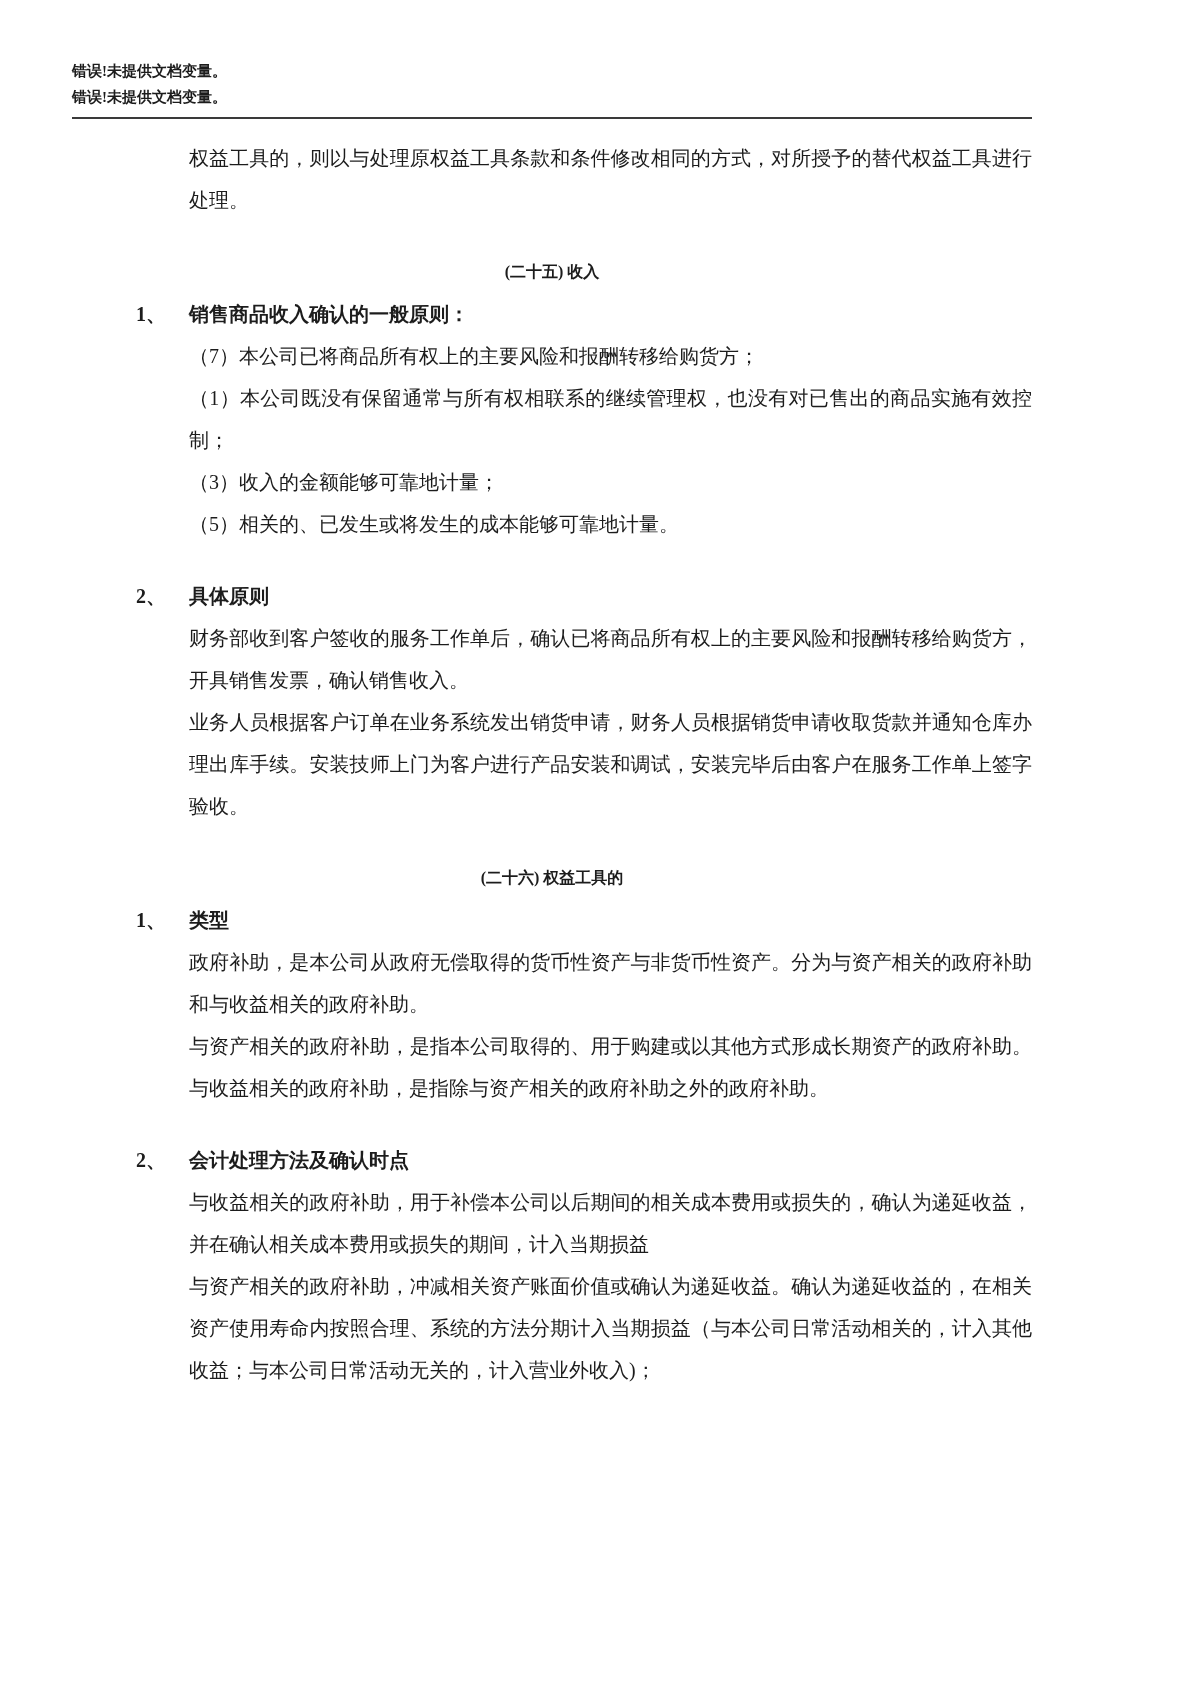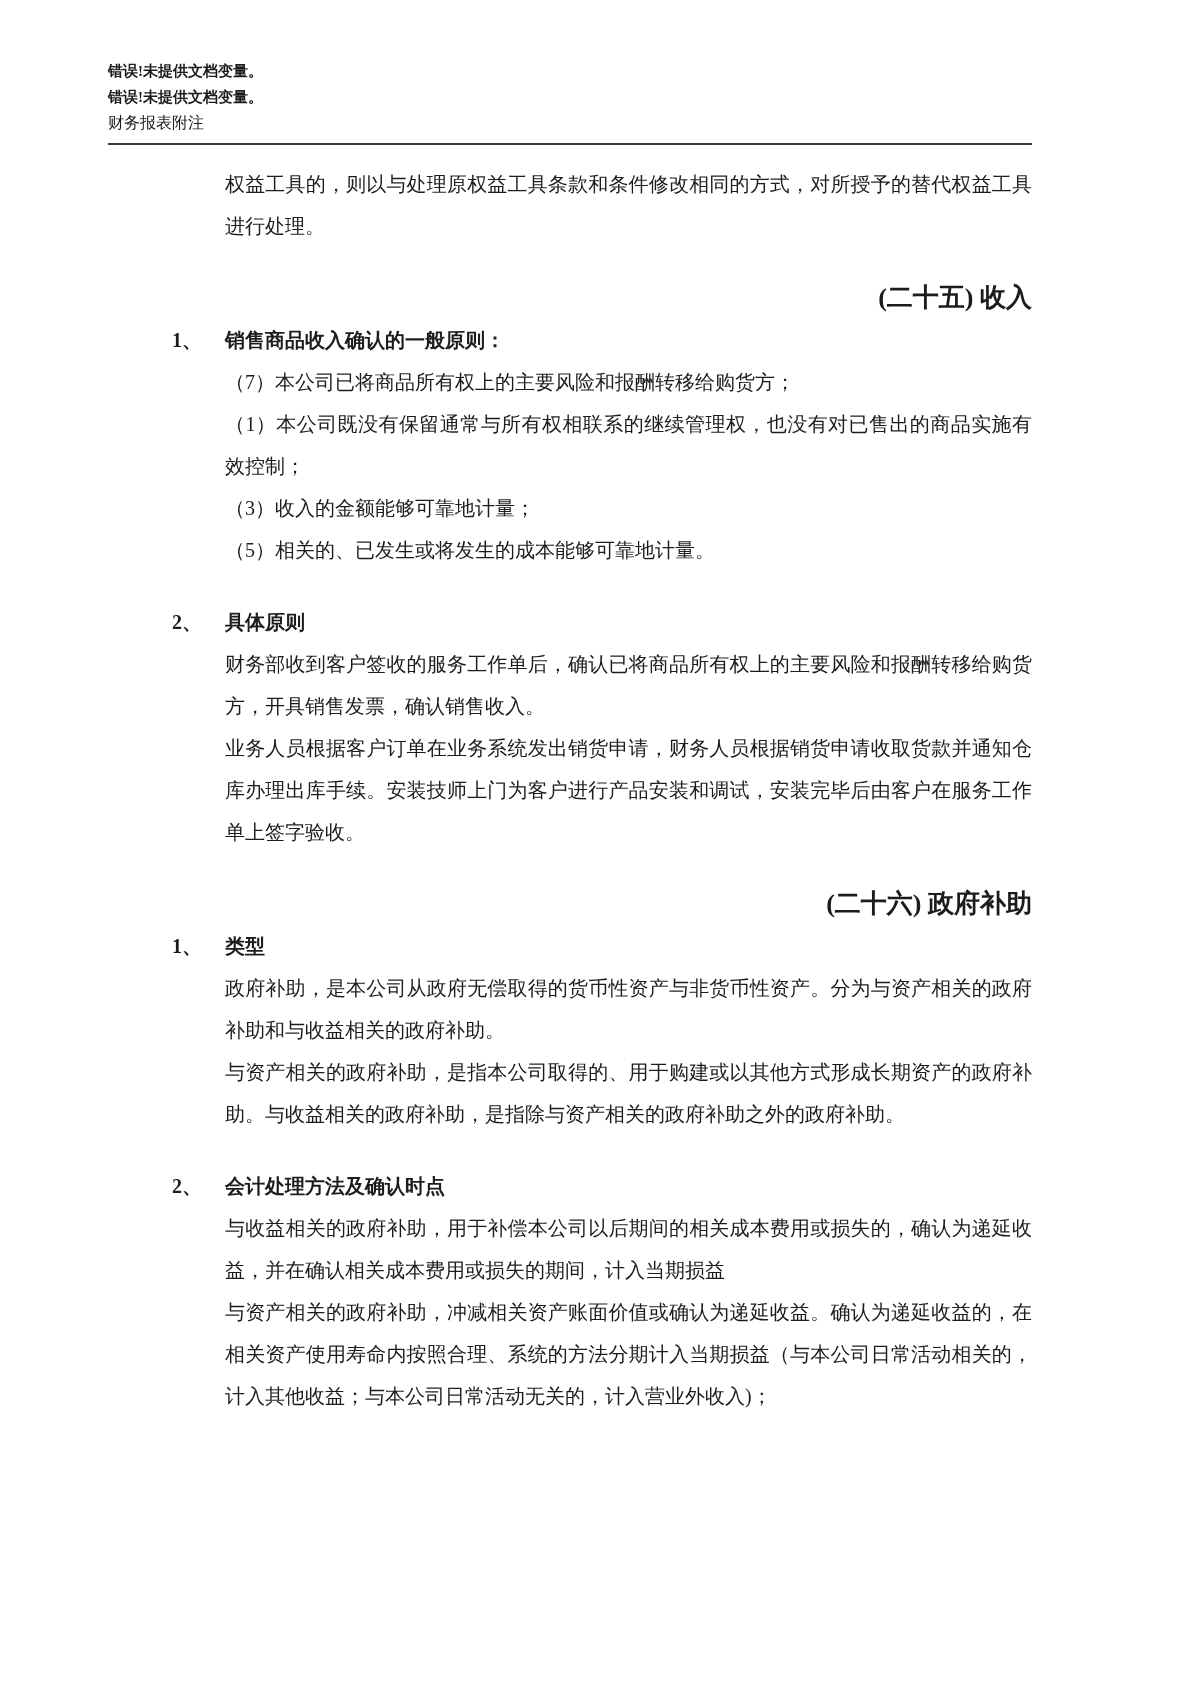--- a/index.html
+++ b/index.html
@@ -7,21 +7,21 @@
     padding: 0;
     background: #ffffff;
   }
   .page {
     position: relative;
     width: 1200px;
     height: 1696px;
     margin: 0 auto;
     background: #ffffff;
     box-sizing: border-box;
-    padding: 58px 168px 0 108px;
+    padding: 58px 168px 0 72px;
     font-family: "Liberation Serif", "DejaVu Serif", serif;
     color: #1c1c1c;
   }
   
   .doc-header {
     line-height: 26px;
   }
   .doc-header .hline {
     font-size: 15px;
   }
@@ -41,23 +41,23 @@
     margin-top: 18px;
     font-size: 20px;
     line-height: 42px;
     text-align: justify;
   }
   .para {
     margin: 0 0 0 117px;
   }
   .section-heading {
     margin: 0;
-    font-size: 26px;
+    font-size: 16px;
     font-weight: bold;
-    text-align: right;
+    text-align: center;
   }
   .item-head {
     display: flex;
     margin-left: 64px;
     font-weight: bold;
     text-align: left;
   }
   .item-num {
     width: 53px;
     flex: 0 0 53px;
@@ -67,21 +67,20 @@
   }
 </style>
 </head>
 <body>
 
 <div class="page">
 
   <header class="doc-header">
     <div class="hline bold">错误!未提供文档变量。</div>
     <div class="hline bold">错误!未提供文档变量。</div>
-    <div class="hline title">财务报表附注</div>
     <div class="header-rule"></div>
   </header>
 
   <main class="doc-body">
 
     <p class="para">权益工具的，则以与处理原权益工具条款和条件修改相同的方式，对所授予的替代权益工具进行处理。</p>
 
     <h2 class="section-heading gap">(二十五) 收入</h2>
 
     <div class="item-head">
@@ -93,21 +92,21 @@
     <p class="para">（3）收入的金额能够可靠地计量；</p>
     <p class="para">（5）相关的、已发生或将发生的成本能够可靠地计量。</p>
 
     <div class="item-head gap">
       <span class="item-num">2、</span>
       <span class="item-title">具体原则</span>
     </div>
     <p class="para">财务部收到客户签收的服务工作单后，确认已将商品所有权上的主要风险和报酬转移给购货方，开具销售发票，确认销售收入。</p>
     <p class="para">业务人员根据客户订单在业务系统发出销货申请，财务人员根据销货申请收取货款并通知仓库办理出库手续。安装技师上门为客户进行产品安装和调试，安装完毕后由客户在服务工作单上签字验收。</p>
 
-    <h2 class="section-heading gap">(二十六) 政府补助</h2>
+    <h2 class="section-heading gap">(二十六) 权益工具的</h2>
 
     <div class="item-head">
       <span class="item-num">1、</span>
       <span class="item-title">类型</span>
     </div>
     <p class="para">政府补助，是本公司从政府无偿取得的货币性资产与非货币性资产。分为与资产相关的政府补助和与收益相关的政府补助。</p>
     <p class="para">与资产相关的政府补助，是指本公司取得的、用于购建或以其他方式形成长期资产的政府补助。与收益相关的政府补助，是指除与资产相关的政府补助之外的政府补助。</p>
 
     <div class="item-head gap">
       <span class="item-num">2、</span>

